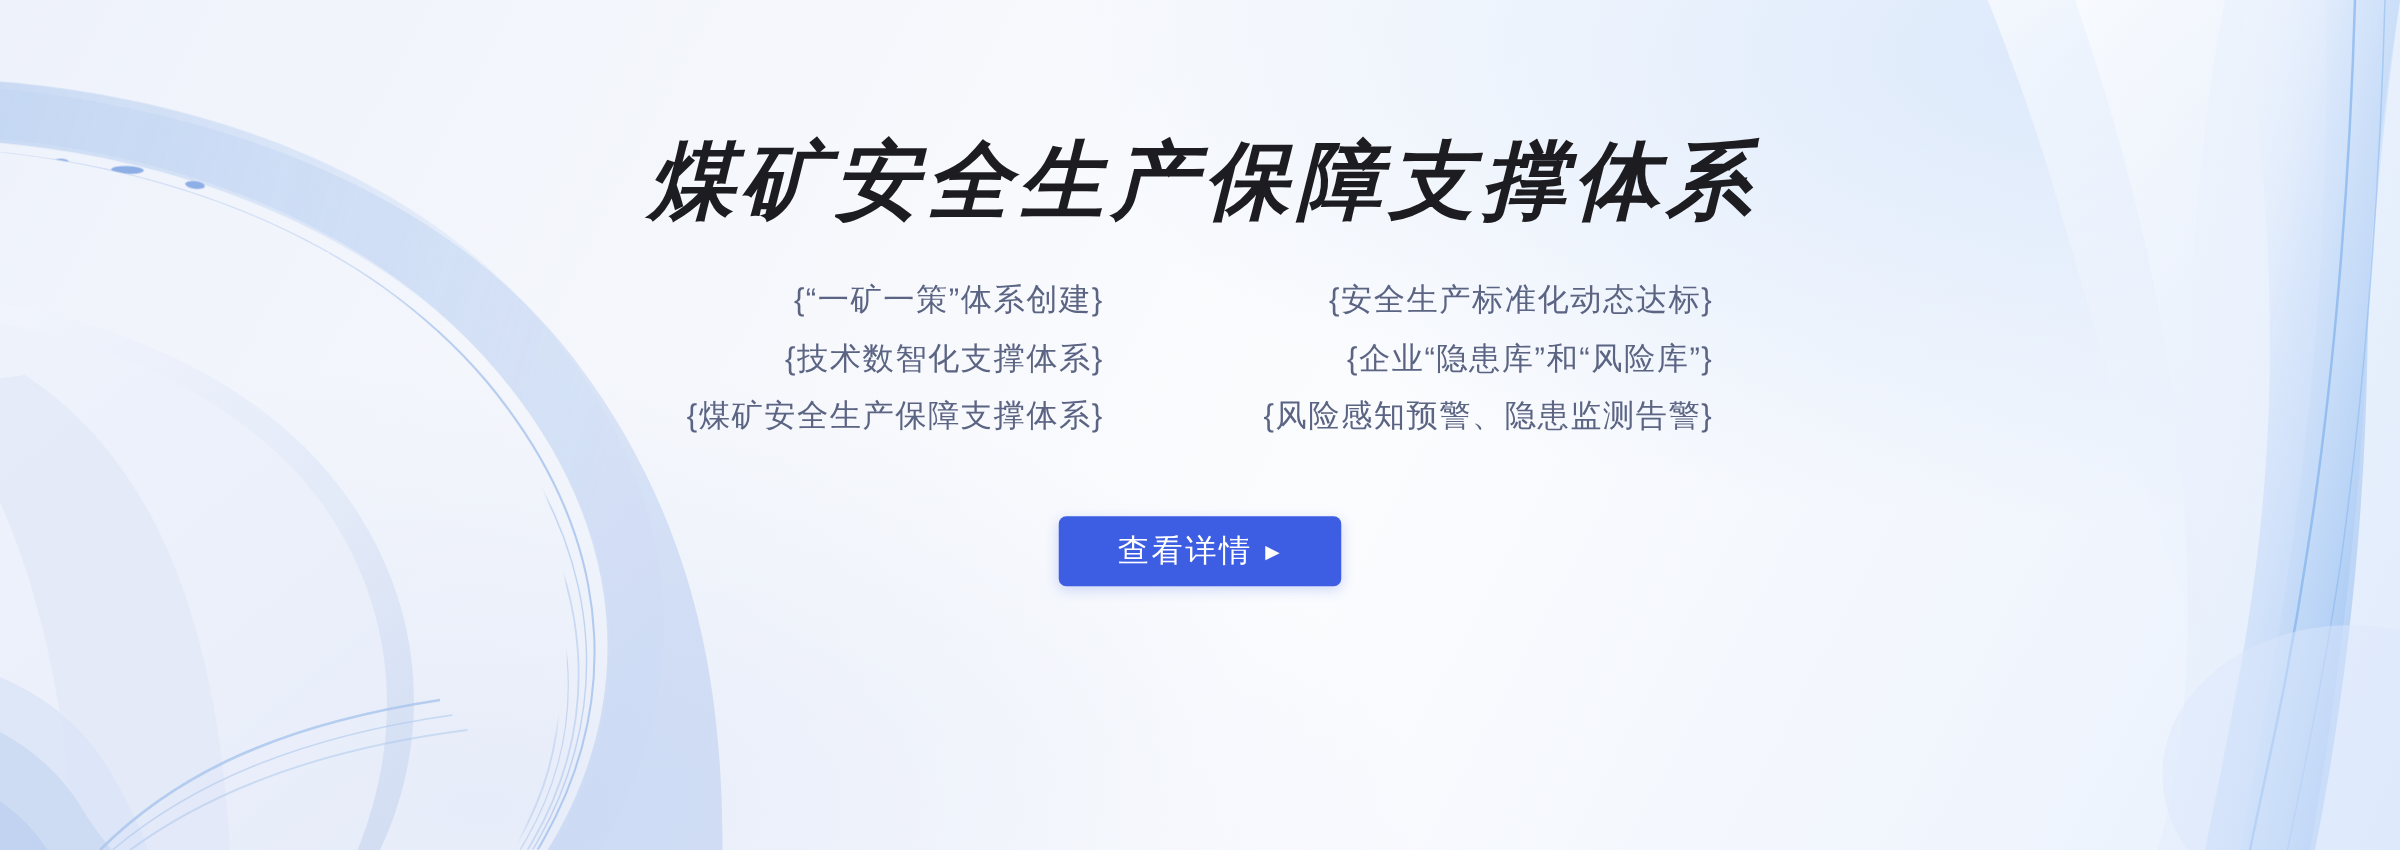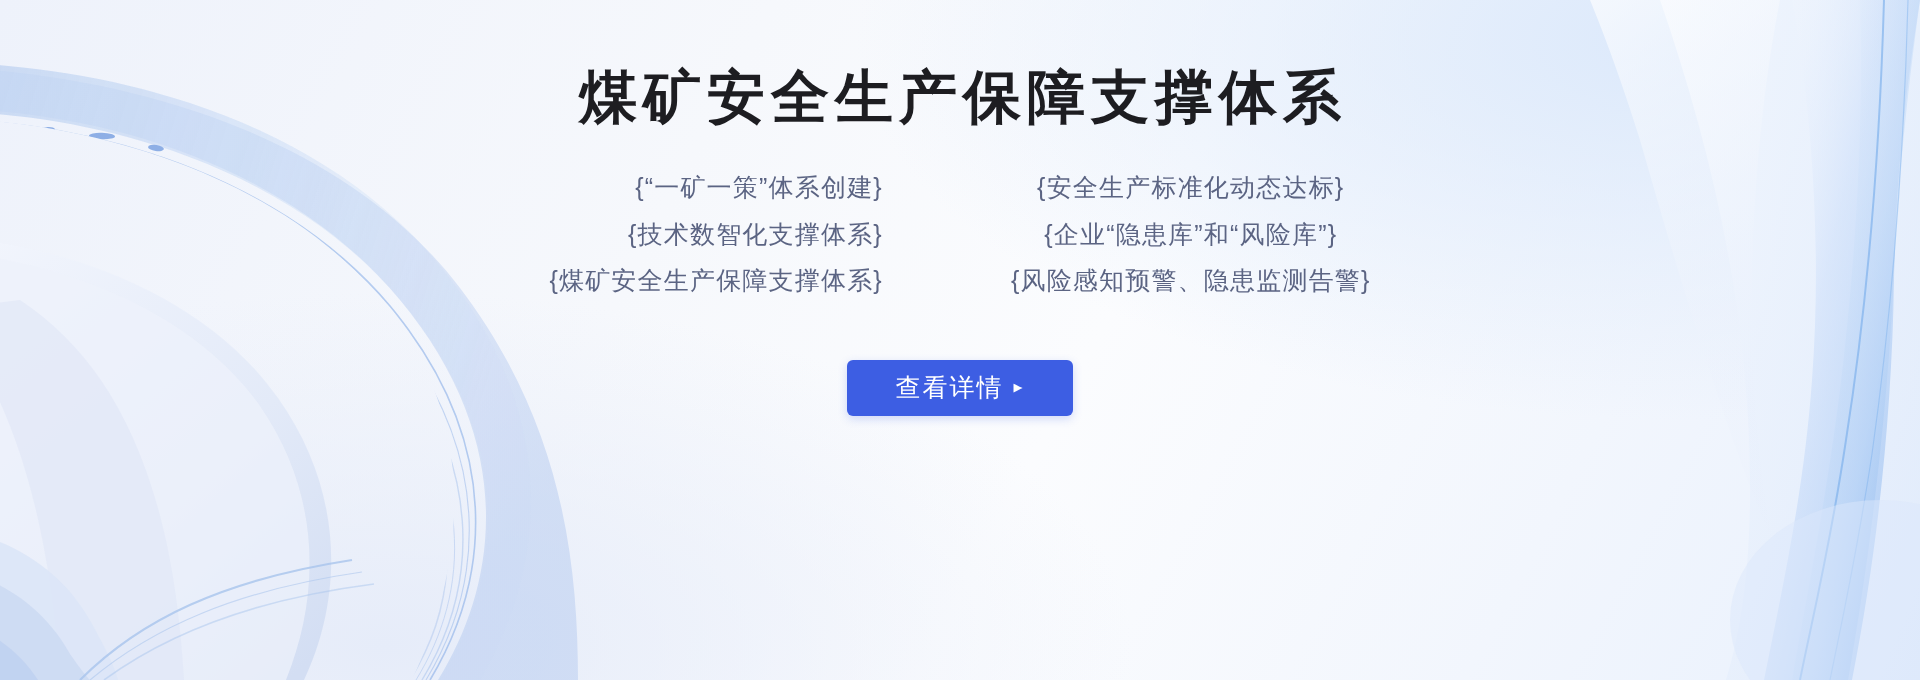--- a/index.html
+++ b/index.html
@@ -51,44 +51,45 @@
     position: relative;
     z-index: 5;
     width: 1920px;
     height: 680px;
     display: flex;
     flex-direction: column;
     align-items: center;
   }
 
   .title {
-    margin-top: 68px;
-    font-size: 58px;
+    margin-top: 111px;
+    font-size: 68px;
     line-height: 1;
     font-weight: 700;
     color: #1d1d21;
     letter-spacing: 6px;
     text-indent: 6px;
     white-space: nowrap;
     font-family: "Liberation Sans", "DejaVu Sans", sans-serif;
+    font-style: italic;
   }
 
   .subtitle-grid {
     margin-top: 44px;
     display: flex;
     gap: 128px;
     align-items: flex-start;
   }
   .sub-col {
     display: flex;
     flex-direction: column;
     gap: 12px;
   }
   .sub-col.left  { align-items: flex-end; }
-  .sub-col.right { align-items: center; }
+  .sub-col.right { align-items: flex-end; }
 
   .sub-line {
     font-size: 25px;
     line-height: 1.38;
     color: #5b6483;
     letter-spacing: 1.2px;
     white-space: nowrap;
     font-family: "Liberation Sans", "DejaVu Sans", sans-serif;
   }
 
@@ -102,21 +103,21 @@
     gap: 10px;
     min-width: 226px;
     height: 56px;
     padding: 0 30px;
     border: none;
     border-radius: 6px;
     background: #3d5ee3;
     color: #ffffff;
     font-size: 25px;
     letter-spacing: 2px;
-    font-family: Liberation Mono, monospace;
+    font-family: Liberation Sans, sans-serif;
     cursor: pointer;
     box-shadow: 0 3px 10px rgba(61,94,227,0.22);
   }
   .cta-label { display: inline-block; }
   .cta-arrow {
     display: inline-block;
     font-size: 15px;
     line-height: 1;
     transform: translateY(1px);
   }

